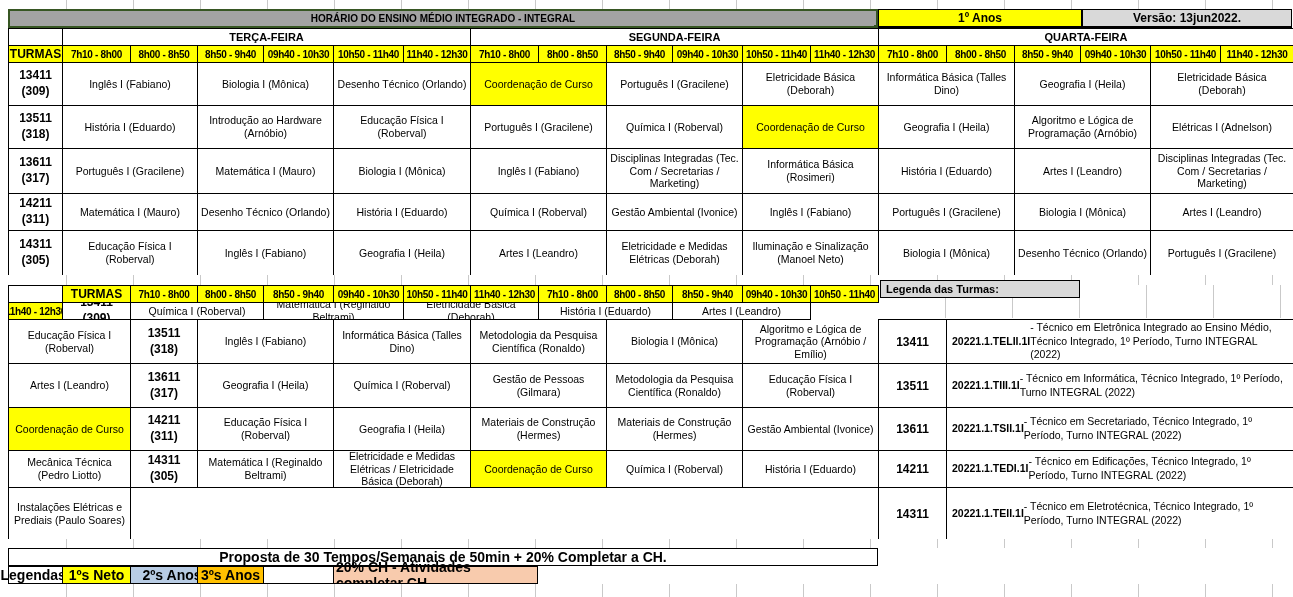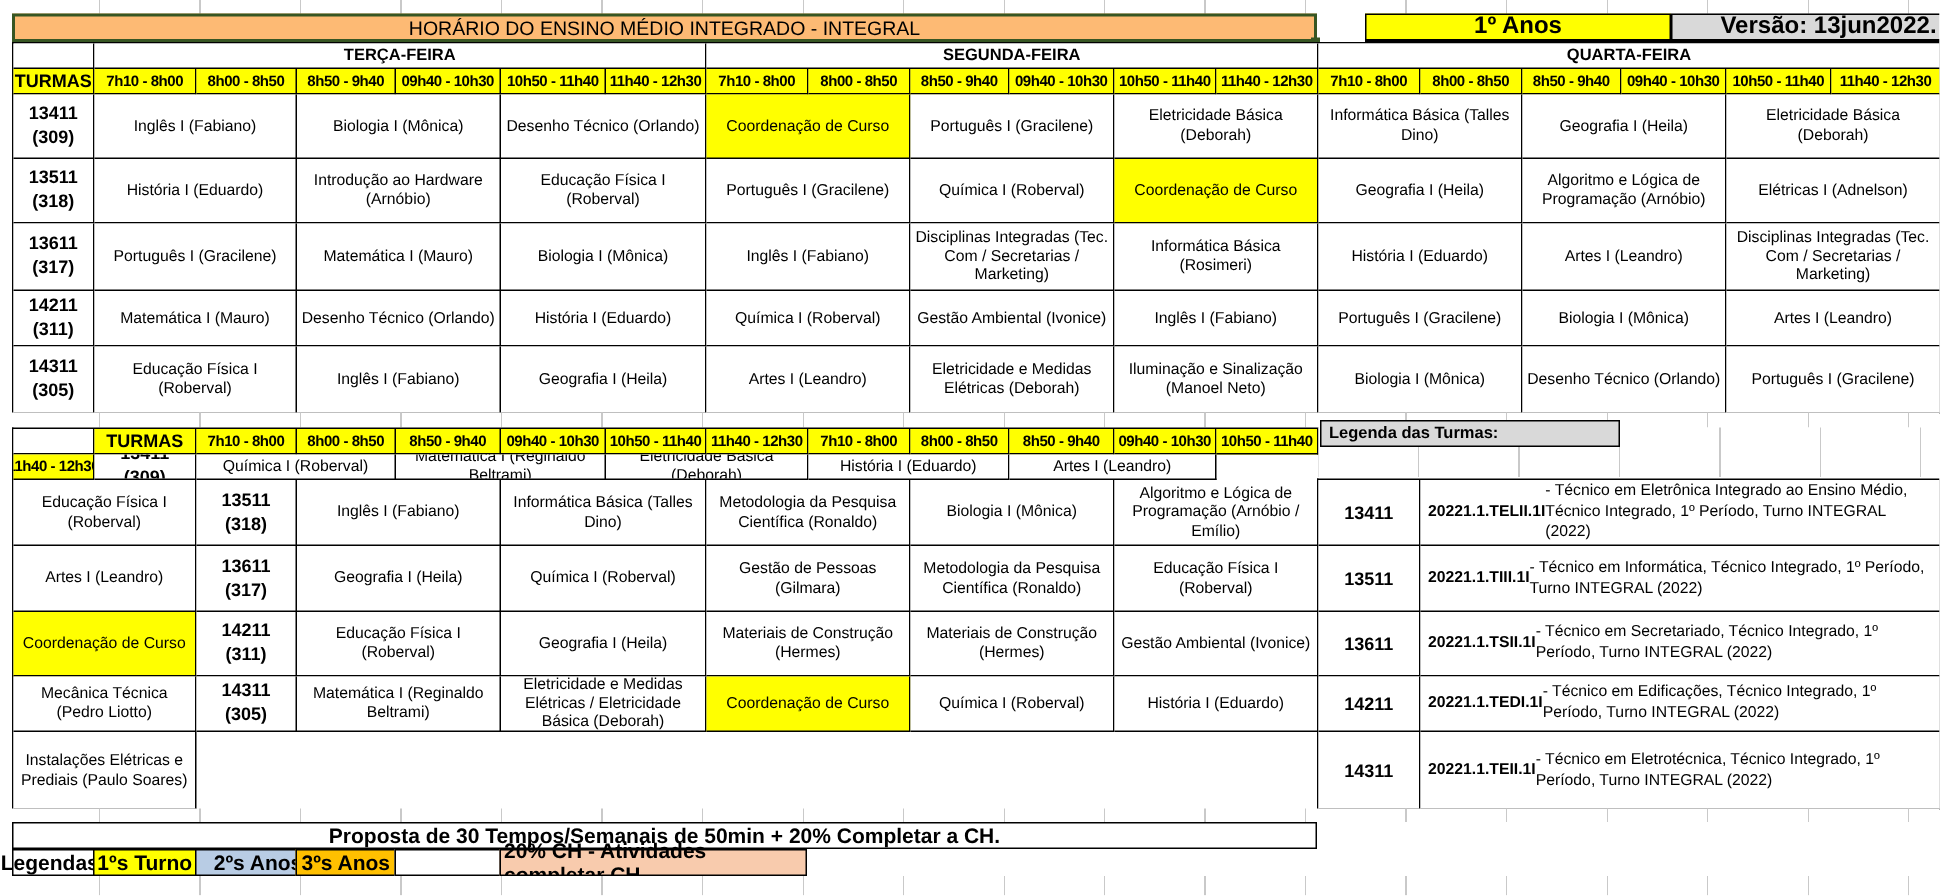--- a/index.html
+++ b/index.html
@@ -10,22 +10,22 @@
   .grid{display:grid;border-top:1px solid #000;border-left:1px solid #000;background:#fff;position:absolute;box-sizing:border-box;}
   .c{box-sizing:border-box;border-right:1px solid #000;border-bottom:1px solid #000;display:flex;align-items:center;justify-content:center;text-align:center;background:#fff;overflow:hidden;}
   .dayhead{font-weight:bold;font-size:11px;}
   .timehead{background:#FFFF00;font-weight:bold;font-size:10px;white-space:nowrap;letter-spacing:-0.3px;}
   .turmashead{background:#FFFF00;font-weight:bold;font-size:12px;}
   .turma{font-weight:bold;font-size:12px;flex-direction:column;line-height:1.3;}
   .course{font-size:10.5px;line-height:1.2;padding:1px 2px;}
   .hl{background:#FFFF00;}
   .lcode{font-weight:bold;font-size:12px;}
   .ldesc{justify-content:flex-start;text-align:left;font-size:10.5px;line-height:1.3;padding:2px 5px;}
-  .title-cell{background:#fdba74;border:2px solid #375623;font-weight:normal;font-size:13px;display:flex;align-items:center;justify-content:center;}
-  .badge{display:flex;align-items:center;justify-content:center;font-weight:bold;font-size:16px;border:1px solid #000;border-bottom:2px solid #000;margin-left:32px;}
+  .title-cell{background:#a3a3a3;border:2px solid #375623;font-weight:bold;font-size:10px;display:flex;align-items:center;justify-content:center;}
+  .badge{display:flex;align-items:center;justify-content:center;font-weight:bold;font-size:12px;border:1px solid #000;border-bottom:2px solid #000;}
   .fcell{display:flex;align-items:center;justify-content:center;font-weight:bold;font-size:14px;border:1px solid #000;background:#fff;}
   .lh{background:#D9D9D9;border:1px solid #000;display:flex;align-items:center;font-weight:bold;font-size:11px;padding-left:5px;}
   .handle{background:#375623;width:6px;height:6px;}
   .note-left{justify-content:flex-start;padding-left:2px;}
 </style>
 </head>
 <body>
 
 <div class="sheet">
 
@@ -209,21 +209,21 @@
       <div class="c ldesc"><b>20221.1.TEDI.1I</b> - Técnico em Edificações, Técnico Integrado, 1º Período, Turno INTEGRAL (2022)</div>
       <div class="c lcode">14311</div>
       <div class="c ldesc"><b>20221.1.TEII.1I</b> - Técnico em Eletrotécnica, Técnico Integrado, 1º Período, Turno INTEGRAL (2022)</div>
     </div>
 
   <div class="abs gridstrip" style="left:0;top:539px;width:1293px;height:9px;"></div>
 
   <div class="abs fcell" style="left:8px;top:548px;width:870px;height:18px;">Proposta de 30 Tempos/Semanais de 50min + 20% Completar a CH.</div>
 
   <div class="abs fcell" style="left:8px;top:566px;width:55px;height:18px;">Legendas:</div>
-  <div class="abs fcell" style="left: 62px; top: 566px; width: 69px; height: 18px; background: rgb(255, 255, 0);">1ºs Turno</div>
+  <div class="abs fcell" style="left: 62px; top: 566px; width: 69px; height: 18px; background: rgb(255, 255, 0);">1ºs Neto</div>
   <div class="abs fcell" style="left: 130px; top: 566px; width: 84px; height: 18px; background: rgb(184, 204, 228);">2ºs Anos</div>
   <div class="abs fcell" style="left: 197px; top: 566px; width: 67px; height: 18px; background: rgb(255, 192, 0);">3ºs Anos</div>
   <div class="abs fcell" style="left:263px;top:566px;width:71px;height:18px;"></div>
   <div id="ch-note" class="abs fcell note-left" style="left: 333px; top: 566px; width: 205px; height: 18px; background: rgb(248, 203, 173);">20% CH - Atividades completar CH.</div>
 
   <div class="abs gridstrip" style="left:0;top:584px;width:1293px;height:13px;"></div>
 
 </div>
 
 </body></html>

